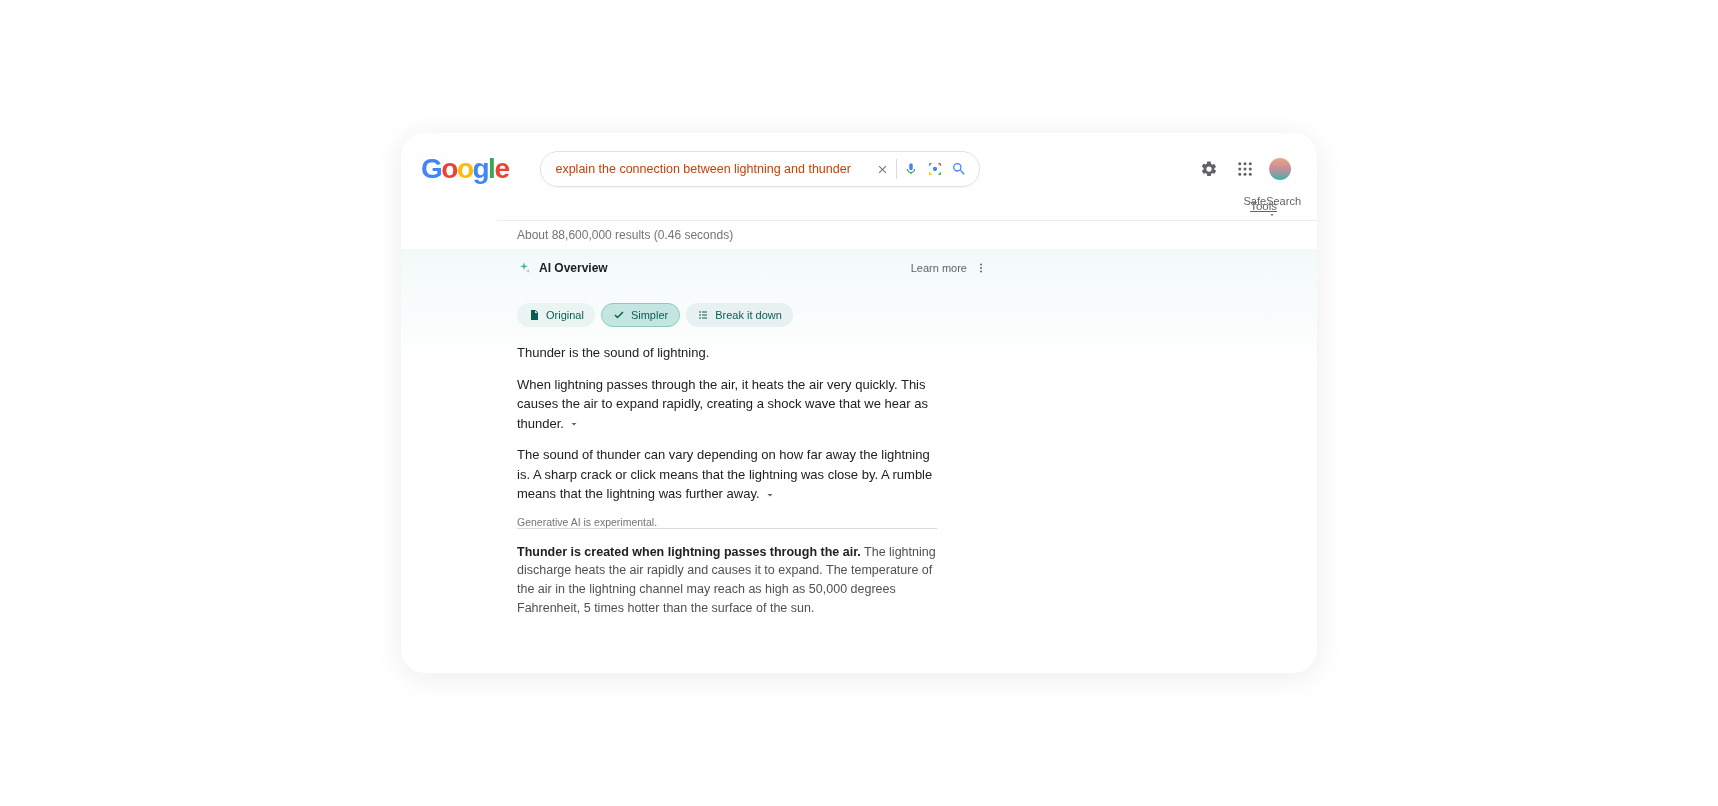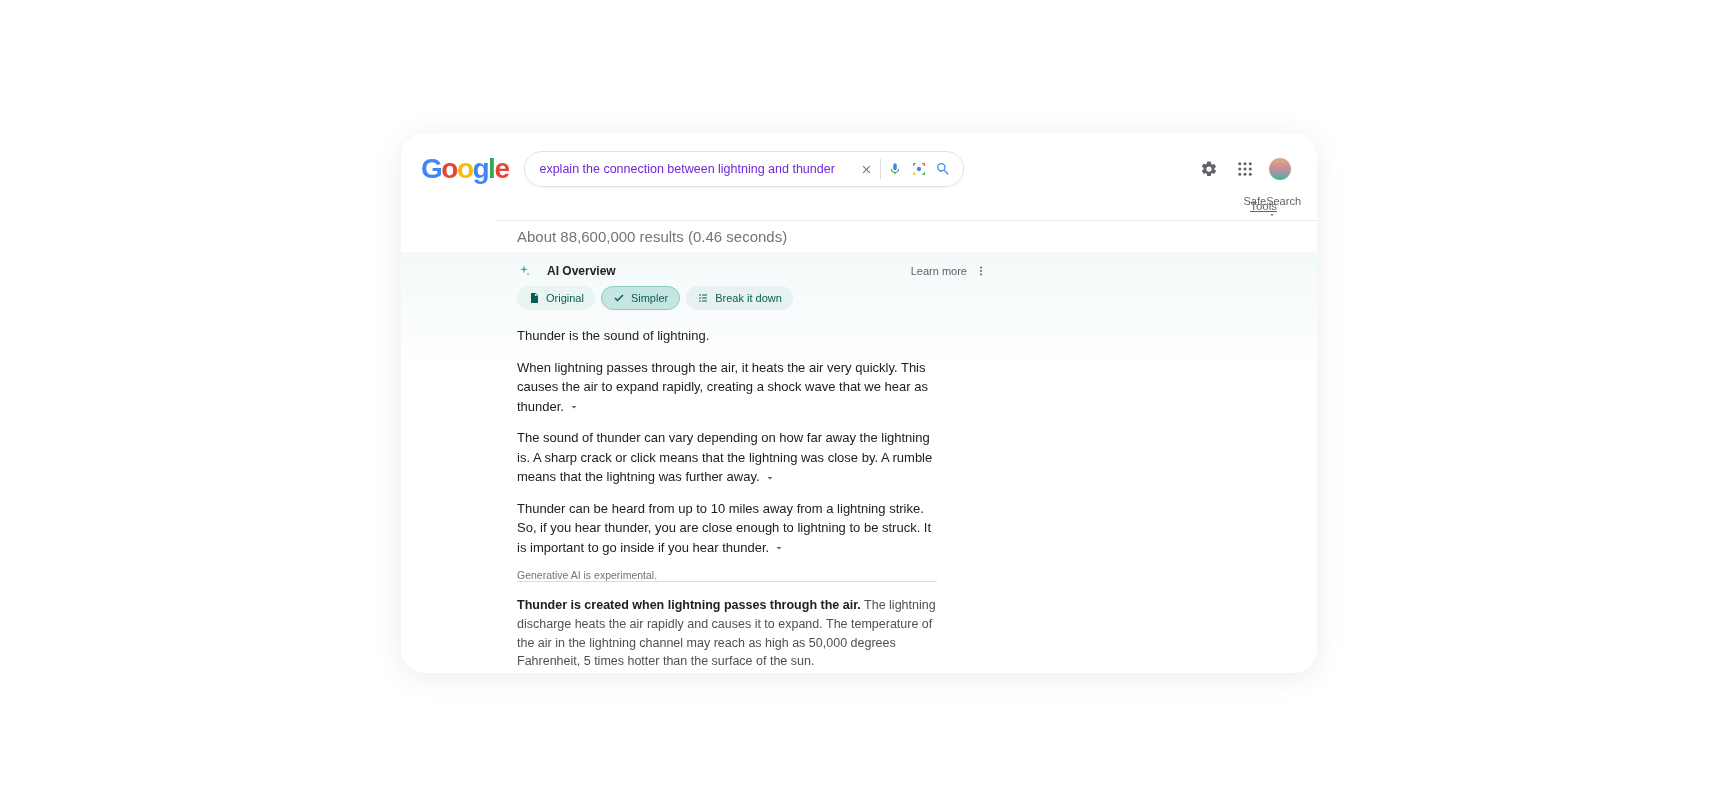--- a/index.html
+++ b/index.html
@@ -18,21 +18,21 @@
   background: #fff;
   border-radius: 24px;
   box-shadow: 0 4px 30px rgba(0,0,0,0.08);
   overflow: hidden;
   position: relative;
 }
 .topbar {
   display: flex;
   align-items: center;
   padding: 18px 20px 4px 20px;
-  gap: 16px;
+  gap: 32px;
 }
 .logo {
   font-size: 28px;
   font-weight: 600;
   letter-spacing: -1.5px;
   cursor: pointer;
 }
 .logo .g { color:#4285F4; }
 .logo .o1 { color:#EA4335; }
 .logo .o2 { color:#FBBC05; }
@@ -47,21 +47,21 @@
   display: flex;
   align-items: center;
   padding: 0 8px 0 14px;
   box-shadow: 0 1px 2px rgba(0,0,0,0.04);
 }
 .searchbar input {
   flex: 1;
   border: none;
   outline: none;
   font-size: 12.5px;
-  color: #6d28d9;
+  color: #c2410c;
 }
 .icon-btn {
   width: 24px;
   height: 24px;
   display: flex;
   align-items: center;
   justify-content: center;
   cursor: pointer;
 }
 .divider {
@@ -123,33 +123,33 @@
   top: 62px;
   font-size: 11px;
   color: #5f6368;
   display: flex;
   align-items: center;
   gap: 4px;
   cursor: pointer;
   flex-direction: column;
 }
 .stats {
-  font-size: 15px;
+  font-size: 12px;
   color: #70757a;
   padding: 7px 20px 7px 116px;
 }
 .ai-section {
   background: linear-gradient(180deg, #f3f9f9 0%, #ffffff 120px);
   padding: 12px 20px 8px 116px;
 }
 .ai-header {
   display: flex;
   align-items: center;
-  gap: 16px;
-  margin-bottom: 8px;
+  gap: 8px;
+  margin-bottom: 28px;
 }
 .sparkle {
   width: 14px;
   height: 14px;
 }
 .ai-title {
   font-size: 12px;
   font-weight: 600;
   color: #202124;
 }
@@ -340,25 +340,20 @@
       <p><span>When lightning passes through the air, it heats the air very quickly. This causes the air to expand rapidly, creating a shock wave that we hear as thunder.</span><span class="inline-chevron">
             <svg viewBox="0 0 24 24">
               <path fill="#5f6368" d="M7 10l5 5 5-5z"></path>
             </svg>
           </span></p>
       <p><span>The sound of thunder can vary depending on how far away the lightning is. A sharp crack or click means that the lightning was close by. A rumble means that the lightning was further away.</span><span class="inline-chevron">
             <svg viewBox="0 0 24 24">
               <path fill="#5f6368" d="M7 10l5 5 5-5z"></path>
             </svg>
           </span></p>
-      <p><span>Thunder can be heard from up to 10 miles away from a lightning strike. So, if you hear thunder, you are close enough to lightning to be struck. It is important to go inside if you hear thunder.</span><span class="inline-chevron">
-            <svg viewBox="0 0 24 24">
-              <path fill="#5f6368" d="M7 10l5 5 5-5z"></path>
-            </svg>
-          </span></p>
     </div>
 
     <div class="disclaimer">Generative AI is experimental.</div>
     <hr class="hr">
 
     <div class="result-snippet">
       <span class="bold">Thunder is created when lightning passes through the air.</span><span> The lightning discharge heats the air rapidly and causes it to expand. The temperature of the air in the lightning channel may reach as high as 50,000 degrees Fahrenheit, 5 times hotter than the surface of the sun.</span>
     </div>
 
   </div>

